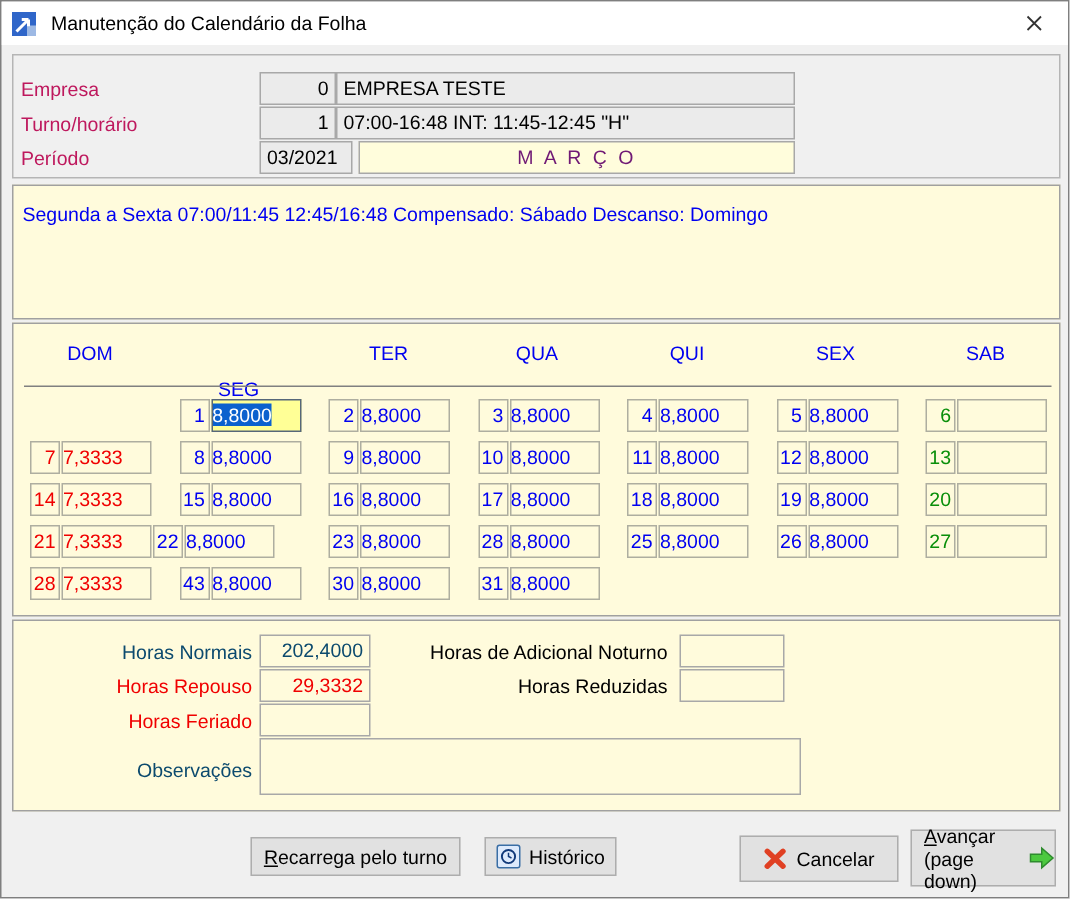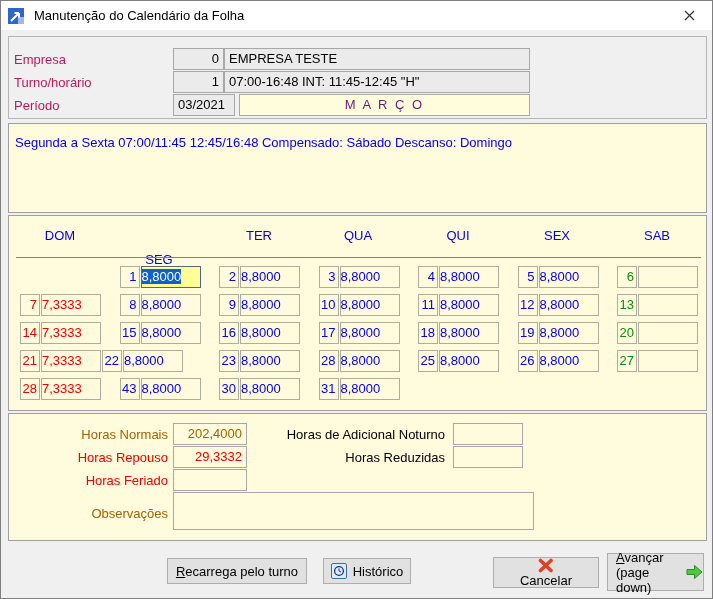--- a/index.html
+++ b/index.html
@@ -36,21 +36,21 @@
   .cal-cell.work .cal-day,.cal-cell.work .cal-val{color:#0000f0;}
   .cal-cell.sun .cal-day,.cal-cell.sun .cal-val{color:#f00000;}
   .cal-cell.sat .cal-day{color:#0a8f0a;}
   .cal-cell.selected .cal-val{background:#ffff96;border-color:#56677a;}
   .cal-cell.selected .cal-val .sel{background:#0b61ce;color:#ffffff;}
   
   .panel.sum{top:412px;height:128px;}
   .sum-label{position:absolute;text-align:right;}
   .sum-box{position:absolute;height:22px;border:1px solid #a8a8a8;background:#fffbdc;
            line-height:20px;padding:0 4px;text-align:right;}
-  .blue{color:#a16207;} .red{color:#f00000;}
+  .blue{color:#0c4a6e;} .red{color:#f00000;}
   
   .btn{position:absolute;background:#e1e1e1;border:1px solid #adadad;display:flex;
        align-items:center;justify-content:center;font-size:13px;color:#000;cursor:pointer;}
   .btn u{text-decoration:underline;}
   .btn .gap{width:6px;flex:0 0 auto;}
   .btn-av{flex-direction:row;justify-content:flex-start;padding-left:8px;}
   .btn-av .lines{display:flex;flex-direction:column;line-height:15px;text-align:left;}
   .hist-icon{width:16px;height:16px;border:1px solid #3a6ea5;background:#ddeafc;
              display:flex;align-items:center;justify-content:center;flex:0 0 auto;border-radius:2px;}
 </style>
@@ -169,21 +169,21 @@
     <span class="hist-icon">
       <svg width="12" height="12" viewBox="0 0 12 12">
         <circle cx="6" cy="6" r="4.4" fill="none" stroke="#123a7a" stroke-width="1.3"></circle>
         <path d="M6 3.5 L6 6 L8 7" stroke="#123a7a" stroke-width="1" fill="none"></path>
       </svg>
     </span>
     <span class="gap"></span>
     <span>Histórico</span>
   </div>
 
-  <div class="btn" style="left:492px;top:556px;width:106px;height:31px;flex-direction:column;">
+  <div class="btn" style="left:492px;top:556px;width:106px;height:31px;">
     <span style="display:flex;">
       <svg width="16" height="15" viewBox="0 0 16 15">
         <path d="M2.5 2.5 L13 12.5 M13 2.5 L2.5 12.5" stroke="#e04023" stroke-width="3.6" stroke-linecap="round"></path>
       </svg>
     </span>
     <span class="gap"></span>
     <span>Cancelar</span>
   </div>
 
   <div class="btn btn-av" style="left:606px;top:552px;width:97px;height:38px;">

